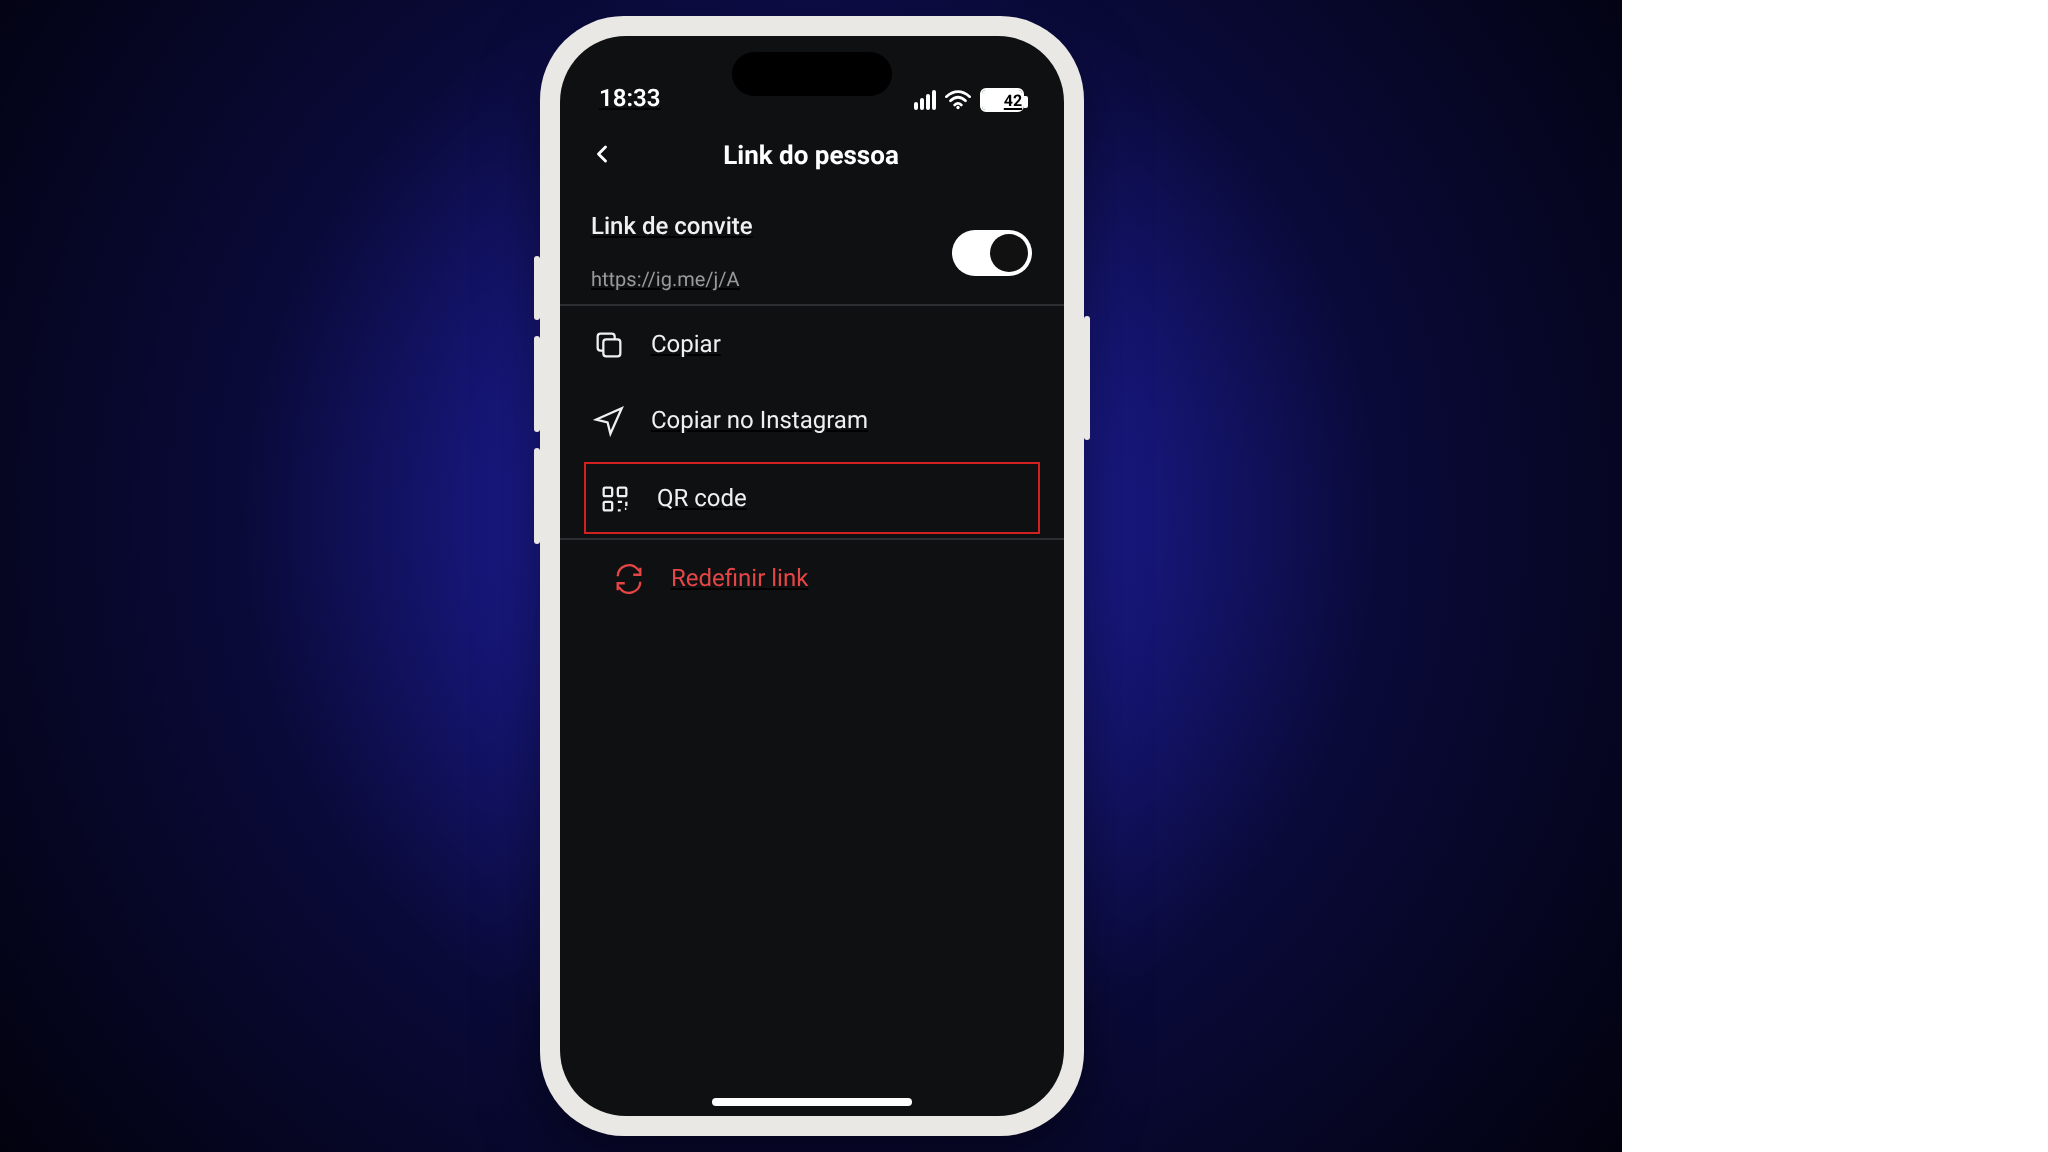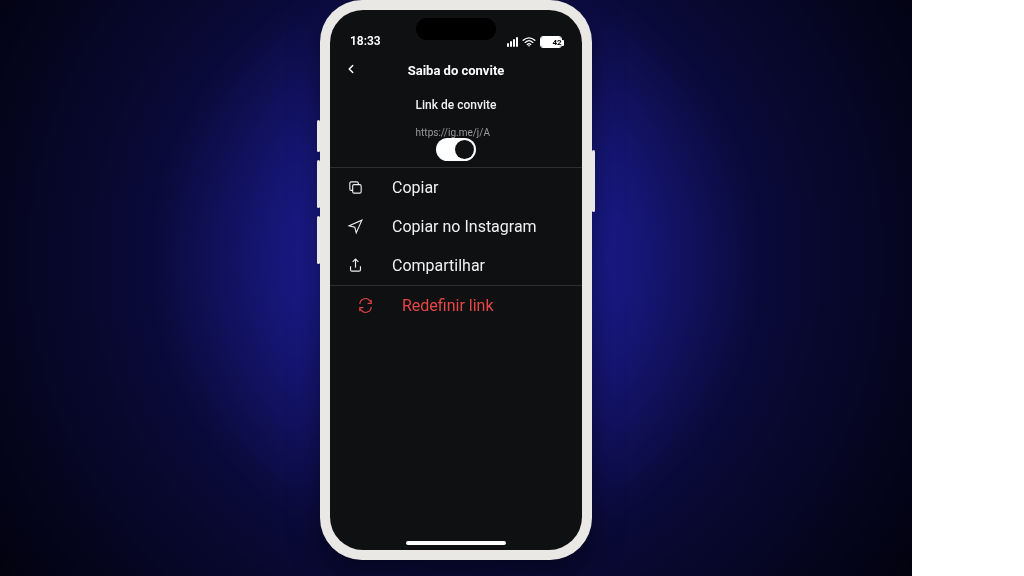--- a/index.html
+++ b/index.html
@@ -1,20 +1,20 @@
 <!DOCTYPE html>
 <html><head>
   <meta charset="utf-8">
   <style>
     * { margin:0; padding:0; box-sizing:border-box; font-family:-apple-system,BlinkMacSystemFont,'Segoe UI',Roboto,Helvetica,Arial,sans-serif; }
     html,body { width:1024px; height:576px; overflow:hidden; }
     .stage {
-      width:912px; height:576px;
+      width:811px; height:576px;
       background: radial-gradient(circle at 50% 45%, #2c3fd6 0%, #1a1a8c 25%, #0a0a3a 55%, #02020e 100%);
-      display:flex; align-items:flex-start; justify-content:center;
+      display:flex; align-items:center; justify-content:center;text-decoration:underline;
     }
     .phone-frame {
       width:272px; height:560px;
       background:#e9e8e4;
       border-radius:42px;
       padding:10px;
       position:relative;
       box-shadow:0 10px 30px rgba(0,0,0,0.5);
     }
     .phone-frame::before, .phone-frame::after {
@@ -40,29 +40,29 @@
     .sig-bars { display:flex; align-items:flex-end; gap:1px; }
     .sig-bars span { width:2px; background:#fff; border-radius:1px; }
     .sig-bars span:nth-child(1){height:4px} .sig-bars span:nth-child(2){height:6px} .sig-bars span:nth-child(3){height:8px} .sig-bars span:nth-child(4){height:10px}
     .wifi-svg { width:14px; height:10px; }
     .battery-pill { width:22px; height:12px; border:1px solid #fff; border-radius:3px; position:relative; display:flex; align-items:center; justify-content:center; }
     .battery-pill::after { content:""; position:absolute; right:-3px; top:3px; width:2px; height:6px; background:#fff; border-radius:0 1px 1px 0; }
     .battery-num { font-size:8px; font-weight:700; color:#000; background:#fff; width:100%; height:100%; border-radius:2px; display:flex; align-items:center; justify-content:center;padding-left:12px; }
     .nav-header { display:flex; align-items:center; height:40px; position:relative; }
     .back-arrow { padding:0 14px; color:#fff; }
     .nav-title { position:absolute; left:0; right:0; text-align:center; font-size:13px; font-weight:700; pointer-events:none; }
-    .section-toggle { padding:8px 16px 6px; display:flex; align-items:center; justify-content:space-between;flex-direction:column; }
+    .section-toggle { padding:8px 16px 6px; display:flex; align-items:center; justify-content:space-between; }
     .section-toggle .txt-title { font-size:12px; font-weight:500; color:#f0f0f0; }
     .section-toggle .txt-sub { font-size:10px; color:#9a9a9a; margin-top:15px; }
     .toggle { width:40px; height:23px; background:#fff; border-radius:12px; position:relative; flex-shrink:0; }
     .toggle::after { content:""; position:absolute; width:19px; height:19px; background:#111; border-radius:50%; top:2px; right:2px; }
     .desc { padding:4px 16px 12px; font-size:9.5px; color:#8c8c8c; line-height:1.35; }
     .desc a { color:#c4cfff; text-decoration:none; }
     .separator { height:1px; background:#2c2e31; margin:0; }
-    .menu-item { display:flex; align-items:center; gap:28px; padding:10px 16px; font-size:16px; color:#f0f0f0; }
+    .menu-item { display:flex; align-items:center; gap:12px; padding:10px 16px; font-size:12px; color:#f0f0f0; }
     .menu-item.highlighted { margin:2px 12px; padding:8px 4px 8px 6px; border:1.5px solid #d22020; }
     .menu-item.danger { color:#e64545;margin-left:10px; }
     .menu-item.danger svg { stroke:#e64545; }
     .icon-slot { width:18px; height:18px; display:flex; align-items:center; justify-content:center; flex-shrink:0; }
     .icon-slot svg { width:17px; height:17px; stroke:#f0f0f0; stroke-width:1.6; fill:none; }
     .home-ind { position:absolute; bottom:5px; left:50%; transform:translateX(-50%); width:100px; height:4px; background:#fff; border-radius:3px; }
   </style>
 </head>
 <body>
 
@@ -90,21 +90,21 @@
             </div>
         </div>
       </div>
 
       <div class="nav-header">
         <div class="back-arrow">
           <svg width="14" height="14" viewBox="0 0 24 24" fill="none" stroke="#fff" stroke-width="2.5" stroke-linecap="round" stroke-linejoin="round">
               <polyline points="15 18 9 12 15 6"></polyline>
             </svg>
         </div>
-        <div class="nav-title">Saiba do convite</div>
+        <div class="nav-title">Link do pessoa</div>
       </div>
 
       <div class="section-toggle">
         <div>
           <div class="txt-title">Link de convite</div>
           <div class="txt-sub">https://ig.me/j/A</div>
         </div>
         <div class="toggle"></div>
       </div>
 
@@ -122,31 +122,32 @@
 
       <div class="menu-item">
         <span class="icon-slot">
           <svg viewBox="0 0 24 24">
               <path d="M3 11 L21 3 L13 21 L11 13 Z"></path>
             </svg>
         </span>
         <span>Copiar no Instagram</span>
       </div>
 
-
-      <div class="menu-item">
+      <div class="menu-item highlighted">
         <span class="icon-slot">
           <svg viewBox="0 0 24 24">
-              <path d="M12 3v12"></path>
-              <path d="M8 7l4-4 4 4"></path>
-              <path d="M5 13v5a2 2 0 0 0 2 2h10a2 2 0 0 0 2-2v-5"></path>
+              <rect x="4" y="4" width="6" height="6" rx="1"></rect>
+              <rect x="14" y="4" width="6" height="6" rx="1"></rect>
+              <rect x="4" y="14" width="6" height="6" rx="1"></rect>
+              <path d="M14 14h3 M20 14v3 M14 20h2 M19 19h1"></path>
             </svg>
         </span>
-        <span>Compartilhar</span>
+        <span>QR code</span>
       </div>
+
 
       <div class="separator"></div>
 
       <div class="menu-item danger">
         <span class="icon-slot">
           <svg viewBox="0 0 24 24">
               <path d="M4 10a8 8 0 0 1 14-5l2 2"></path>
               <path d="M20 4v5h-5"></path>
               <path d="M20 14a8 8 0 0 1-14 5l-2-2"></path>
               <path d="M4 20v-5h5"></path>

